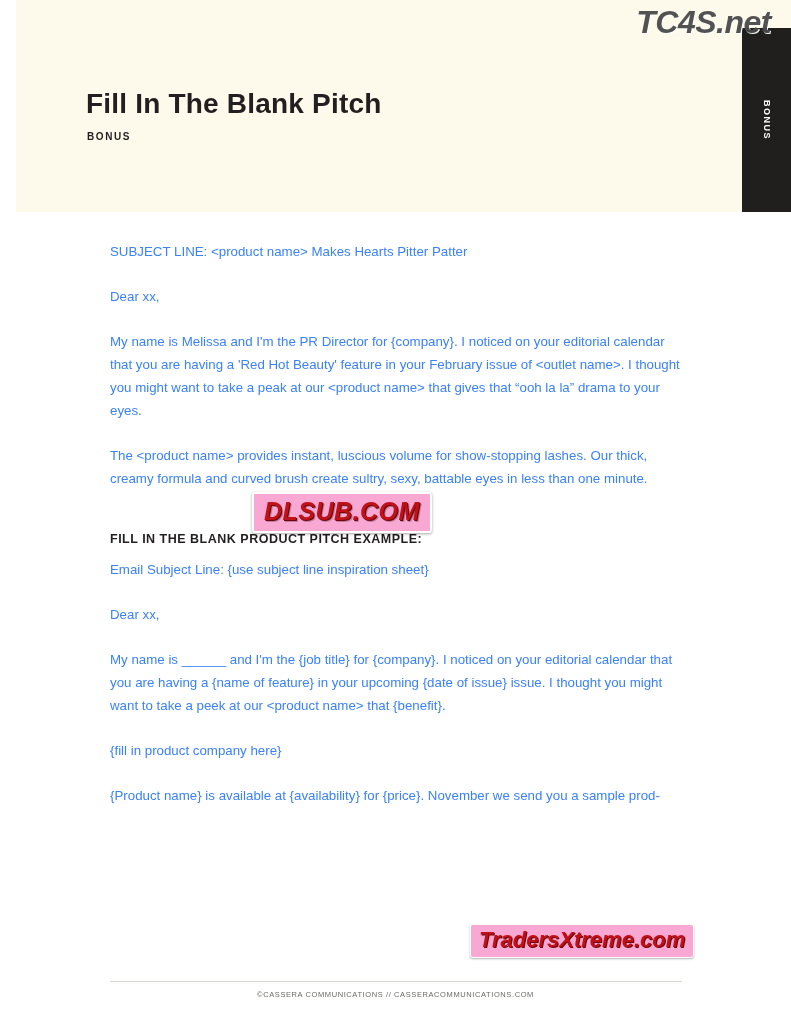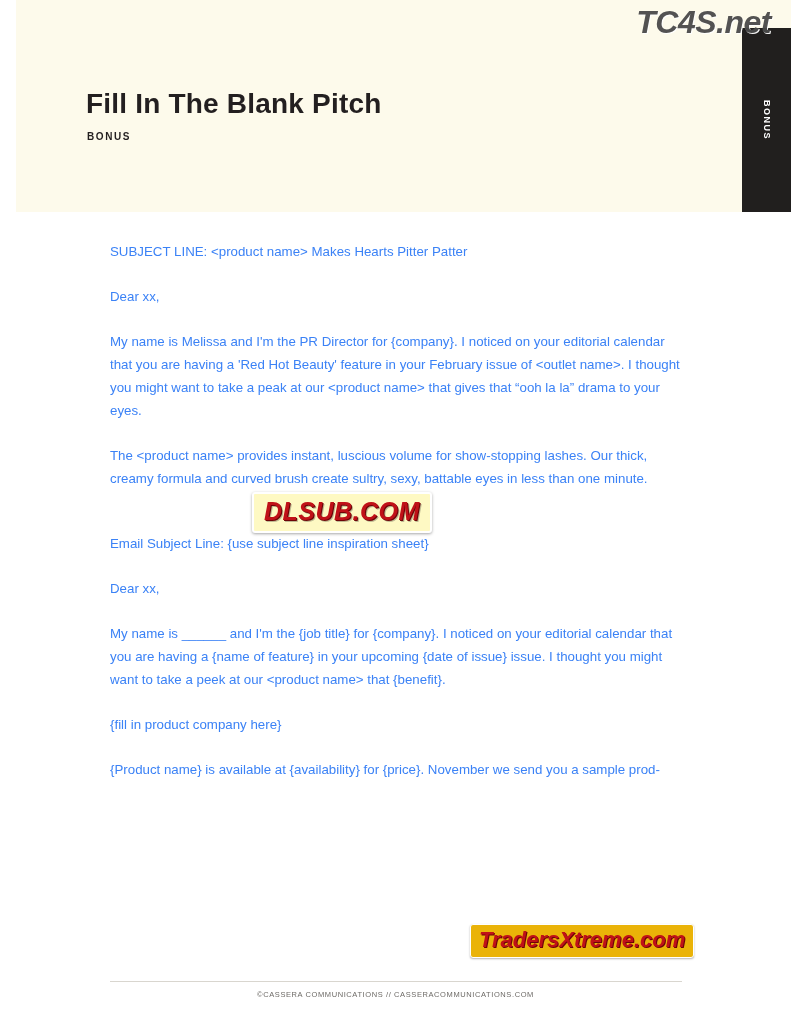--- a/index.html
+++ b/index.html
@@ -127,37 +127,37 @@
     color: #4a4a4a;
     letter-spacing: -0.5px;
     text-shadow: 1px 1px 0 #ffffff;
     opacity: 0.95;
   }
   .wm-dlsub {
     position: absolute;
     left: 252px;
     top: 492px;
     padding: 3px 10px 5px 10px;
-    background: #fef9c3;
+    background: #f9a8d4;
     border: 2px solid #ffffff;
     border-radius: 3px;
     box-shadow: 0 1px 3px rgba(0,0,0,0.35);
     font-size: 25px;
     font-weight: bold;
     font-style: italic;
     color: #c01118;
     letter-spacing: 0.5px;
     text-shadow: 1px 1px 0 #6d0407, 2px 2px 0 rgba(0,0,0,0.25);
   }
   .wm-traders {
     position: absolute;
     left: 470px;
     top: 924px;
     padding: 2px 8px 4px 8px;
-    background: #eab308;
+    background: #f9a8d4;
     border-radius: 3px;
     border: 1px solid #ffffff;
     box-shadow: 0 1px 2px rgba(0,0,0,0.3);
     font-size: 22px;
     font-weight: bold;
     font-style: italic;
     color: #c01118;
     text-shadow: 1px 1px 0 #6d0407;
     letter-spacing: 0px;
   }
@@ -178,20 +178,21 @@
 
   <div class="body-area">
 
     <p class="para">SUBJECT LINE: &lt;product name&gt; Makes Hearts Pitter Patter</p>
     <p class="para">Dear xx,</p>
     <p class="para">My name is Melissa and I'm the PR Director for {company}. I noticed on your editorial calendar that you are having a 'Red Hot Beauty' feature in your February issue of &lt;outlet name&gt;. I thought you might want to take a peak at our &lt;product name&gt; that gives that “ooh la la” drama to your eyes.</p>
     <p class="para">The &lt;product name&gt; provides instant, luscious volume for show-stopping lashes. Our thick, creamy formula and curved brush create sultry, sexy, battable eyes in less than one minute.</p>
 
     <div class="gap-lg"></div>
 
+    <div class="sec-head">FILL IN THE BLANK PRODUCT PITCH EXAMPLE:</div>
     <p class="para">Email Subject Line: {use subject line inspiration sheet}</p>
     <p class="para">Dear xx,</p>
     <p class="para">My name is ______ and I'm the {job title} for {company}. I noticed on your editorial calendar that you are having a {name of feature} in your upcoming {date of issue} issue. I thought you might want to take a peek at our &lt;product name&gt; that {benefit}.</p>
     <p class="para">{fill in product company here}</p>
     <p class="para">{Product name} is available at {availability} for {price}. November we send you a sample prod-</p>
 
   </div>
 
   <div class="footer-rule"></div>
   <div class="footer-text">©CASSERA COMMUNICATIONS // CASSERACOMMUNICATIONS.COM</div>

